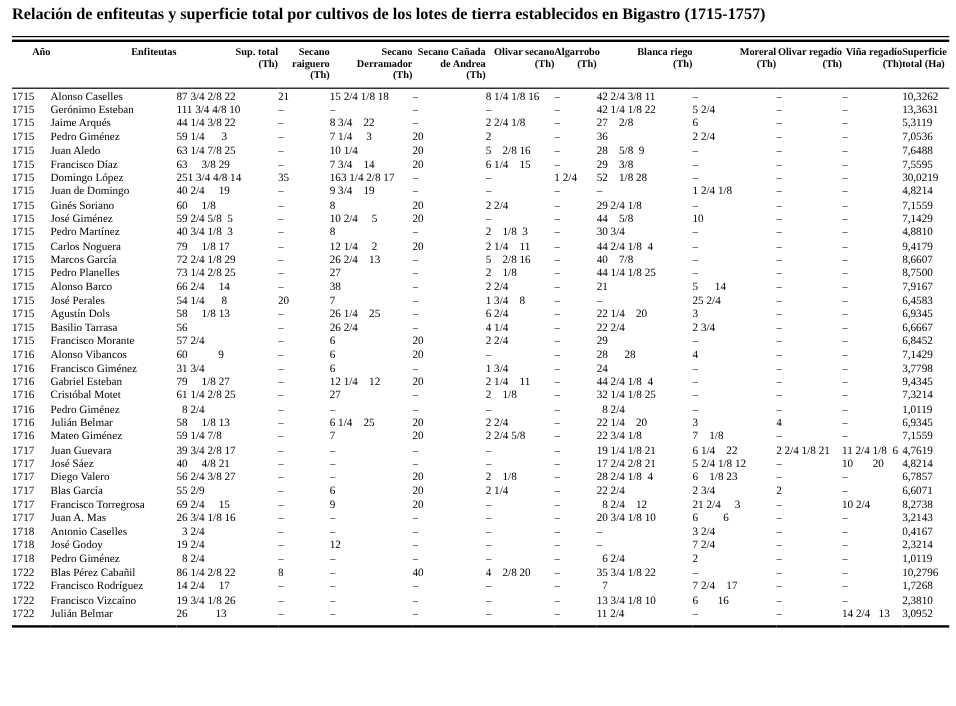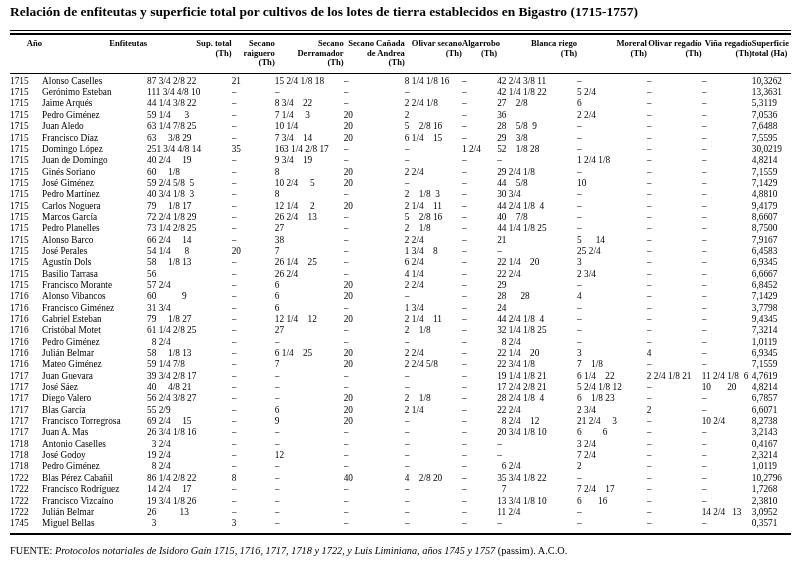--- a/index.html
+++ b/index.html
@@ -688,37 +688,17 @@
           <td>–</td>
           <td>–</td>
           <td>–</td>
           <td>–</td>
           <td>11 2/4</td>
           <td>–</td>
           <td>–</td>
           <td>14 2/4   13</td>
           <td>3,0952</td>
         </tr>
-        <tr>
-          <td>1745</td>
-          <td>Miguel Bellas</td>
-          <td>  3</td>
-          <td>3</td>
-          <td>–</td>
-          <td>–</td>
-          <td>–</td>
-          <td>–</td>
-          <td>–</td>
-          <td>–</td>
-          <td>–</td>
-          <td>–</td>
-          <td>0,3571</td>
-        </tr>
       </tbody>
   </table>
 
-  <div class="fuente">
-    <span>FUENTE:</span>
-    <span class="it">Protocolos notariales de Isidoro Gaín 1715, 1716, 1717, 1718 y 1722, y Luis Liminiana, años 1745 y 1757</span>
-    <span>(passim). A.C.O.</span>
-  </div>
 
 </div>
 
 </body></html>

